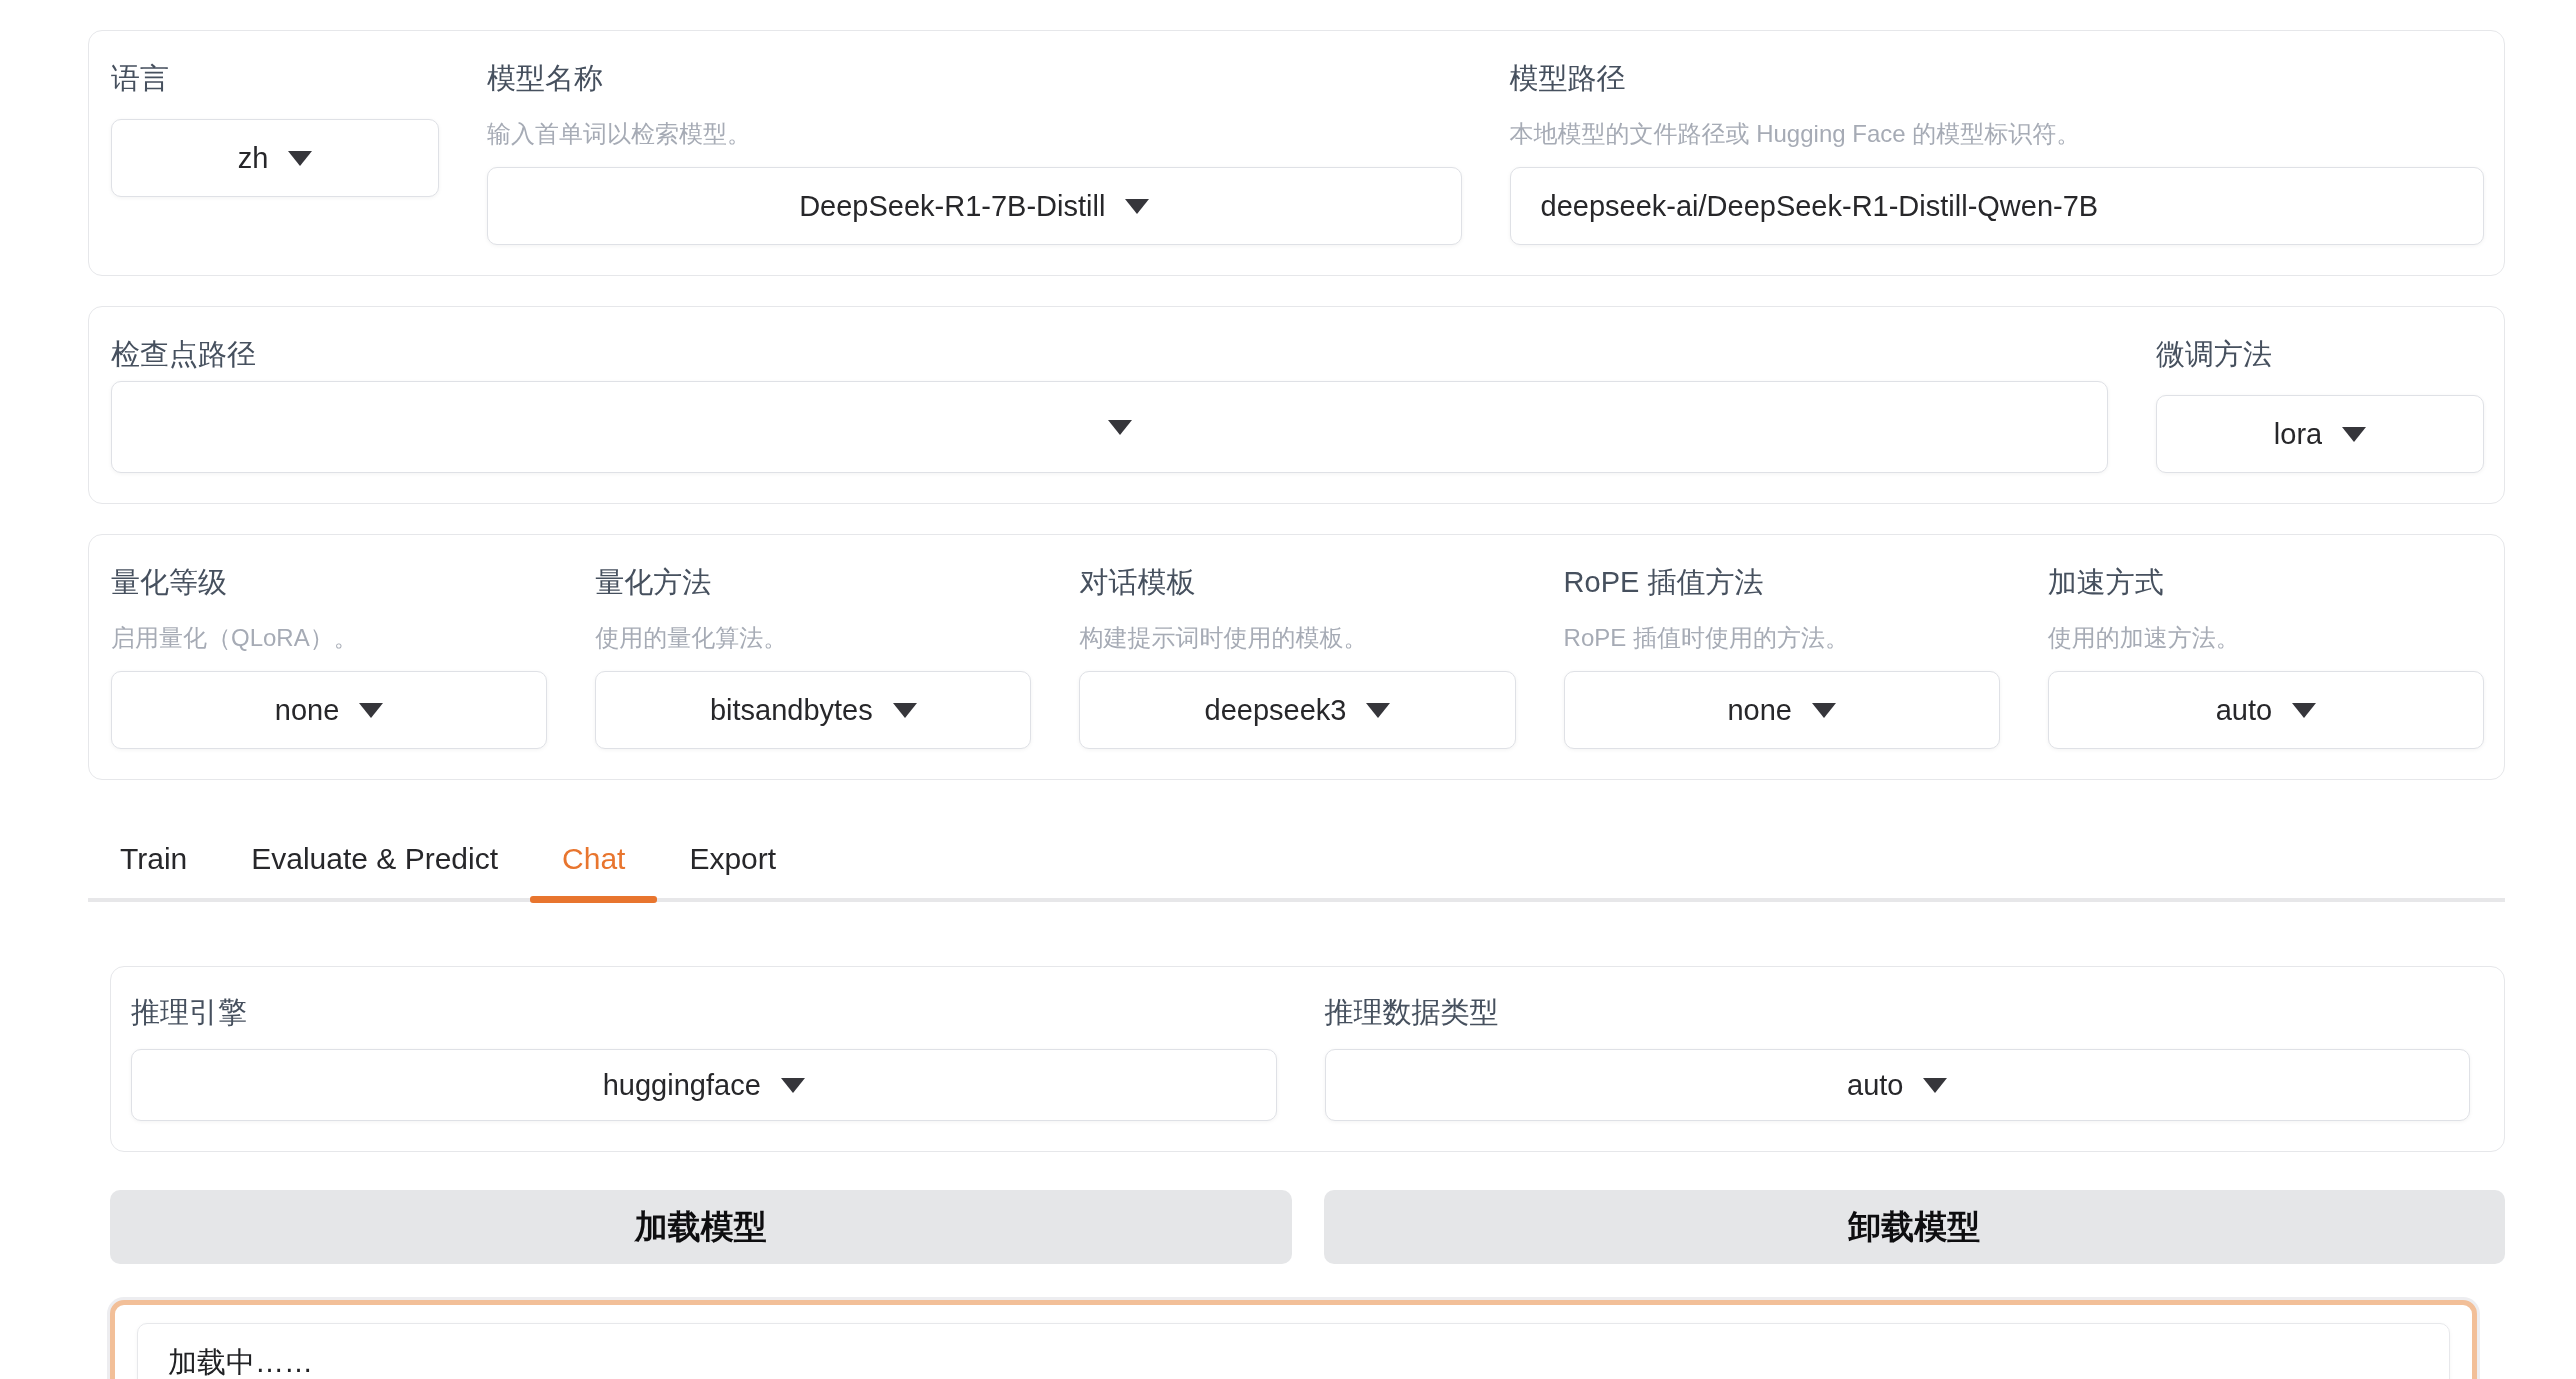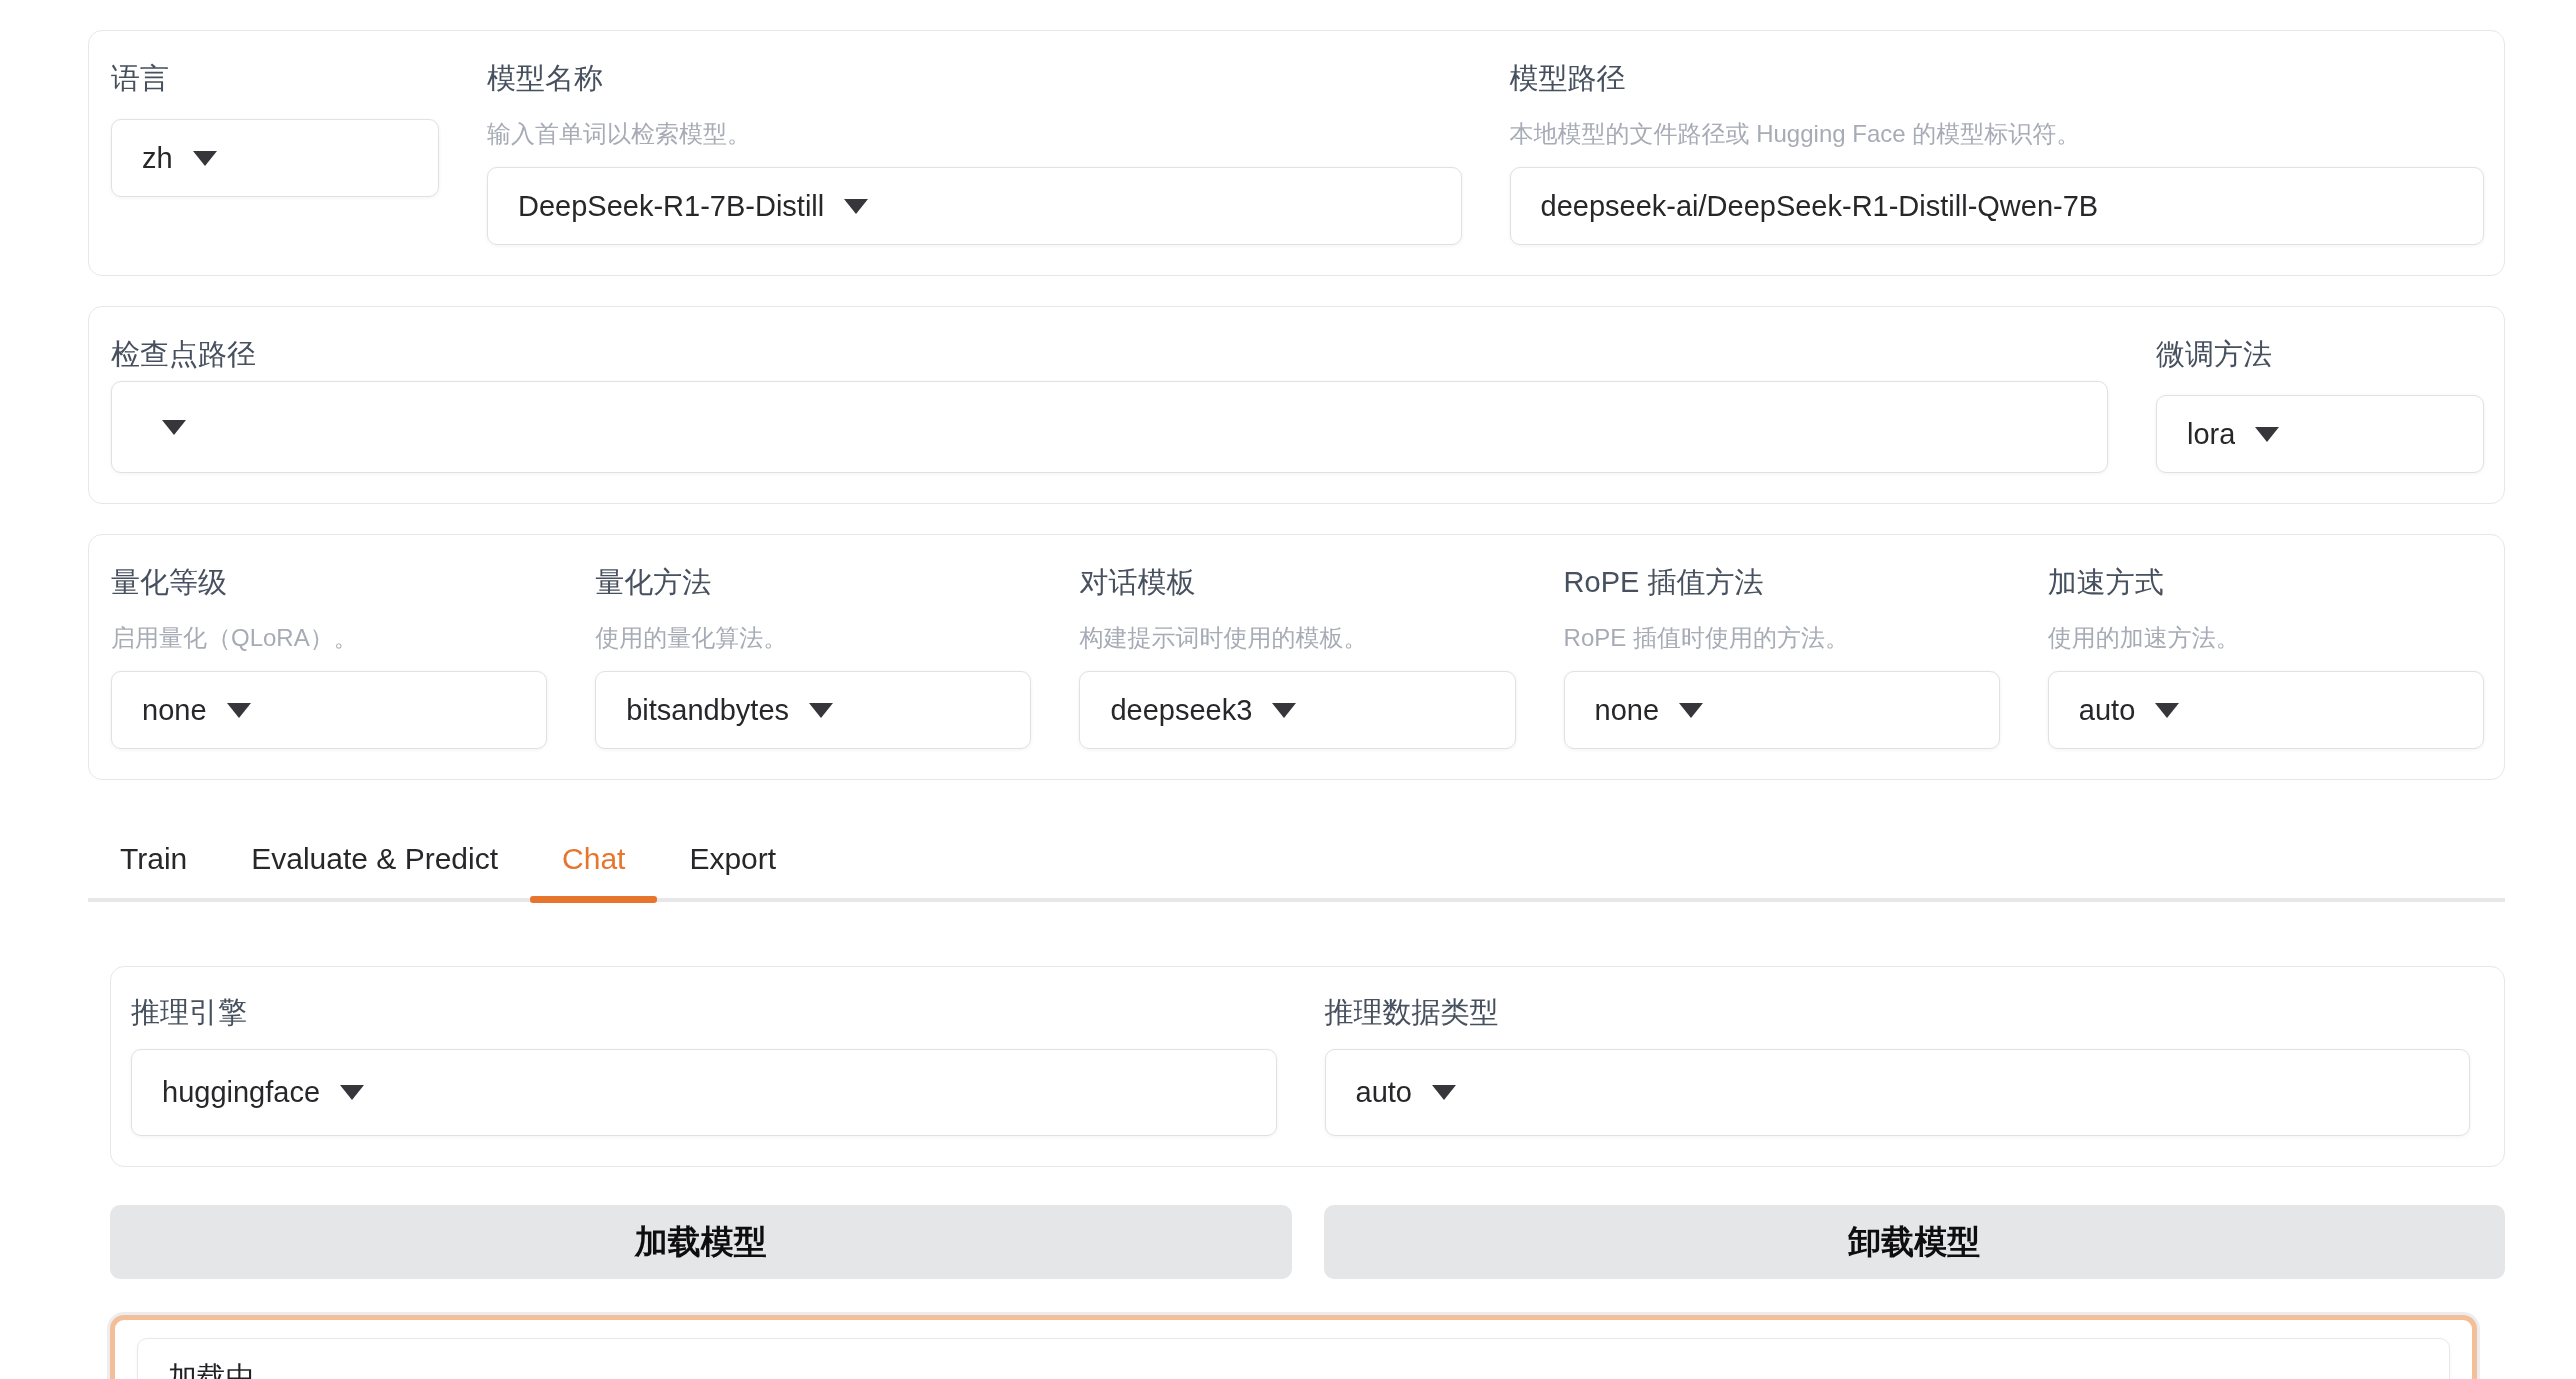--- a/index.html
+++ b/index.html
@@ -39,21 +39,21 @@
   .label{font-size:29px;line-height:38px;color:var(--label-color);}
   .info{font-size:24px;line-height:34px;color:var(--info-color);margin-top:20px;}
 
   
   .dd,.textinput{
     border:1px solid var(--input-border);
     border-radius:10px;
     background:#fff;
     box-shadow:0 1px 4px rgba(0,0,0,.05);
     height:78px;
-    display:flex;align-items:center;justify-content:flex-start;
+    display:flex;align-items:center;justify-content:center;
     padding:0 30px;
     margin-top:16px;
   }
   .dd .value{font-size:29px;color:var(--value-color);white-space:nowrap;overflow:hidden;}
   .arrow{
     width:0;height:0;flex:0 0 auto;margin-left:20px;
     border-left:12px solid transparent;
     border-right:12px solid transparent;
     border-top:15px solid #36363b;
   }
@@ -88,21 +88,21 @@
 
   
   .tab-content{margin-left:22px;}
   .chat-card{
     margin-top:64px;
     border:1px solid var(--card-border);
     border-radius:14px;
     padding:26px 34px 30px 20px;
     display:flex;gap:48px;
   }
-  .chat-card .dd{height:87px;margin-top:18px;}
+  .chat-card .dd{height:72px;margin-top:18px;}
 
   .btn-row{display:flex;gap:32px;margin-top:38px;}
   .gr-button{
     flex:1 1 0;height:74px;border:none;border-radius:10px;
     background:var(--button-bg);
     font-family:Liberation Mono, monospace;
     font-size:33px;font-weight:700;color:#0e0e10;cursor:pointer;
   }
 
   .loading-box{

